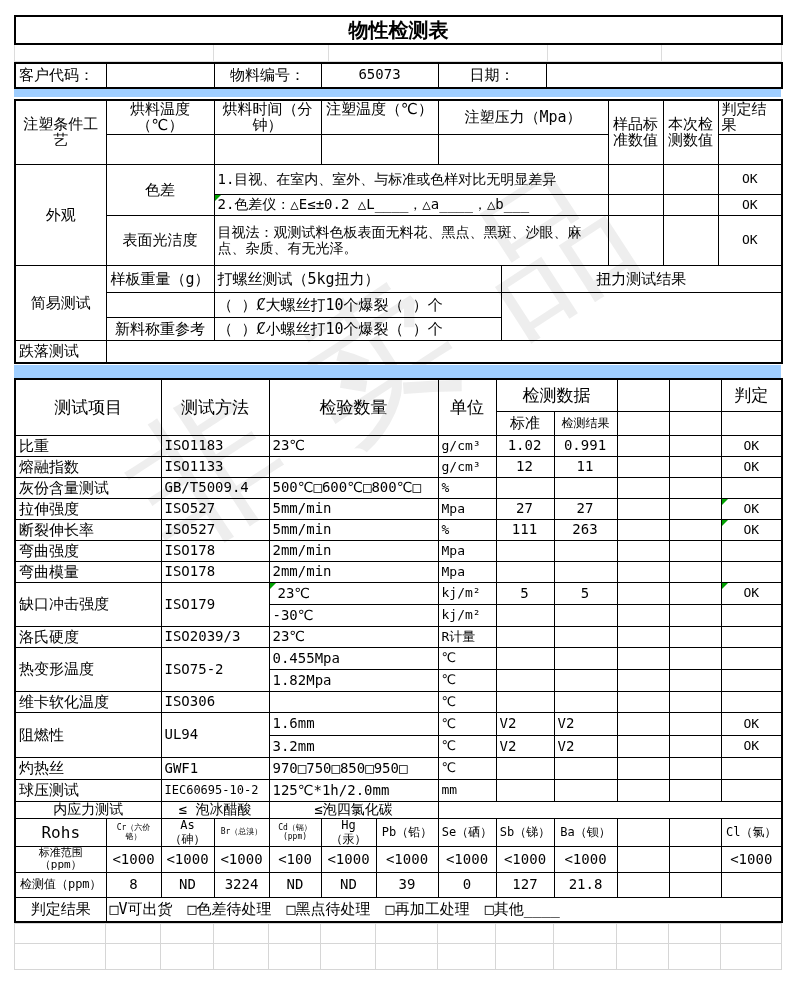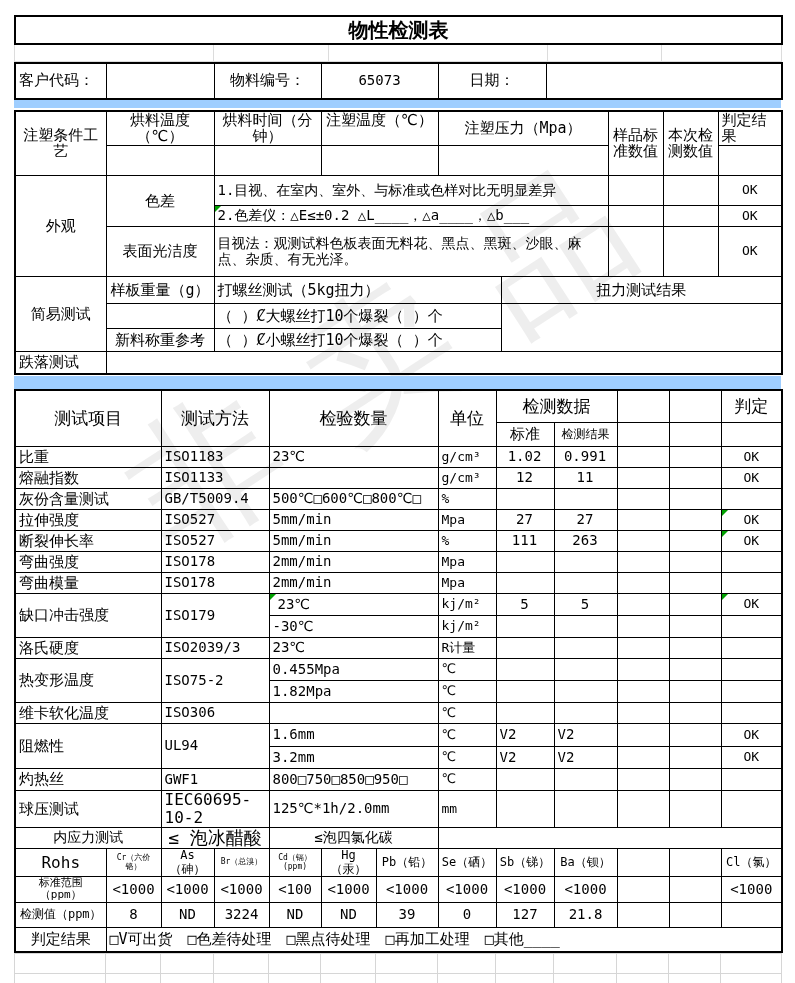--- a/index.html
+++ b/index.html
@@ -78,21 +78,21 @@
   <table class="frame">
     <colgroup>
         <col style="width:91px">
         <col style="width:108px">
         <col style="width:107px">
         <col style="width:117px">
         <col style="width:108px">
         <col style="width:236px">
       </colgroup>
     <tbody>
-        <tr style="height:36px">
+        <tr style="height:25px">
       <td>客户代码：</td>
       <td class="c lat"></td>
       <td class="c">物料编号：</td>
       <td class="c lat">65073</td>
       <td class="c">日期：</td>
       <td class="c lat"></td>
     </tr>
   </tbody>
     </table>
 
@@ -365,43 +365,43 @@
       <td class="u">℃</td>
       <td class="lat">V2</td>
       <td class="lat">V2</td>
       <td></td>
       <td></td>
       <td class="ok">OK</td>
     </tr>
     <tr style="height:22px">
       <td colspan="2">灼热丝</td>
       <td colspan="2" class="lat">GWF1</td>
-      <td colspan="3" class="lat">800□750□850□950□</td>
+      <td colspan="3" class="lat">970□750□850□950□</td>
       <td class="u">℃</td>
       <td class="num"></td>
       <td class="num"></td>
       <td></td>
       <td></td>
       <td class="ok"></td>
     </tr>
     <tr style="height:22px">
       <td colspan="2">球压测试</td>
-      <td colspan="2" class="lat" style="font-size:16px">IEC60695-10-2</td>
+      <td colspan="2" class="lat" style="font-size:12px">IEC60695-10-2</td>
       <td colspan="3" class="lat">125℃*1h/2.0mm</td>
       <td class="u">mm</td>
       <td class="num"></td>
       <td class="num"></td>
       <td></td>
       <td></td>
       <td class="ok"></td>
     </tr>
 
     <tr style="height:17px">
       <td colspan="2" class="c" style="font-size:14px">内应力测试</td>
-      <td colspan="2" class="c" style="font-size:18px">≤ 泡冰醋酸</td>
+      <td colspan="2" class="c" style="font-size:14px">≤ 泡冰醋酸</td>
       <td colspan="3" class="c" style="font-size:14px">≤泡四氯化碳</td>
       <td colspan="6"></td>
     </tr>
 
     <tr style="height:26px">
       <td class="c" style="font-size:16px">Rohs</td>
       <td class="xs">Cr（六价铬）</td>
       <td class="sm">As（砷）</td>
       <td class="xs">Br（总溴）</td>
       <td class="xs">Cd（镉）(ppm)</td>

